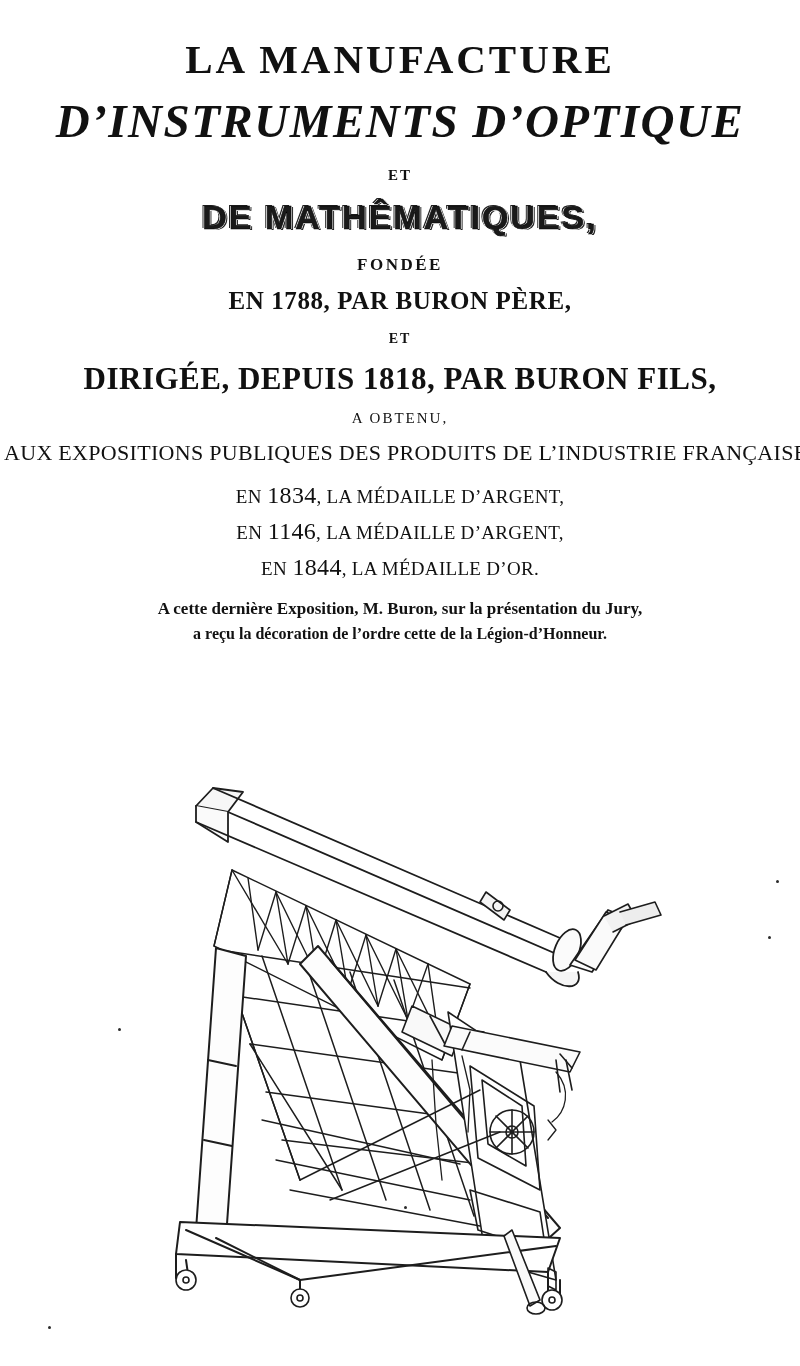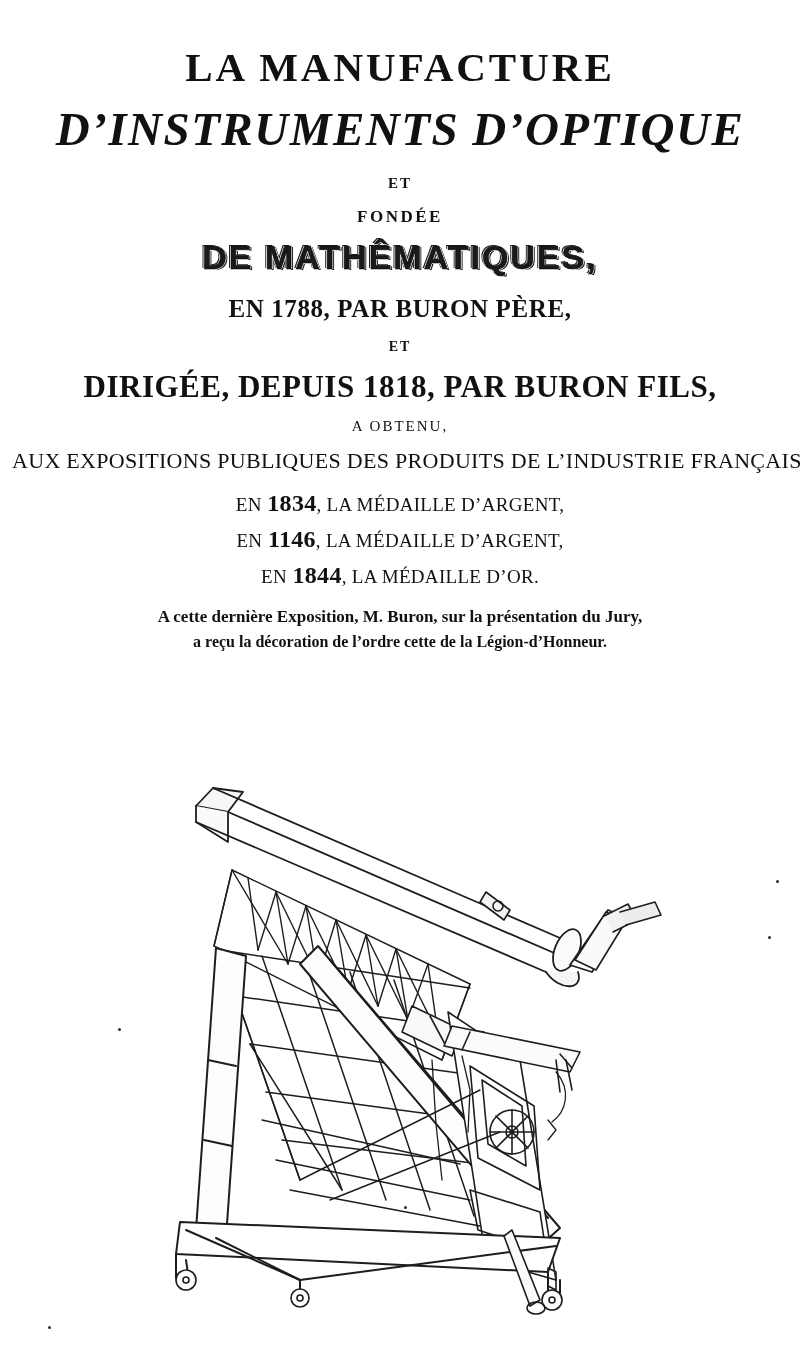--- a/index.html
+++ b/index.html
@@ -13,21 +13,21 @@
     font-family: "Liberation Serif", serif;
     color: #111111;
     position: relative;
     overflow: hidden;
   }
   .page {
     width: 800px;
     height: 1366px;
     position: relative;
     box-sizing: border-box;
-    padding: 12px;
+    padding: 4px;
   }
   .title-block {
     text-align: center;
     padding-top: 34px;
   }
   .line {
     text-align: center;
     white-space: nowrap;
     line-height: 1.05;
   }
@@ -108,21 +108,21 @@
     letter-spacing: 0.3px;
     margin-bottom: 18px;
   }
   .award {
     font-family: "Liberation Serif", serif;
     font-size: 21px;
     margin-bottom: 9px;
     letter-spacing: 0.3px;
   }
   .award .yr {
-    font-weight: bold;
+    font-weight: normal;
     font-size: 24px;
     text-align: right;
   }
   .award .sm {
     font-size: 19px;
   }
   .note {
     font-family: "Liberation Serif", serif;
     font-weight: bold;
     font-size: 17px;
@@ -154,23 +154,23 @@
 <div class="page">
 
   <div class="title-block">
 
     <div class="line l1">LA MANUFACTURE</div>
 
     <div class="line l2">D’INSTRUMENTS D’OPTIQUE</div>
 
     <div class="line l-et">ET</div>
 
+    <div class="line l3">DE MATHÊMATIQUES,</div>
+
     <div class="line l-fondee">FONDÉE</div>
-
-    <div class="line l3">DE MATHÊMATIQUES,</div>
 
     <div class="line l4">EN 1788, PAR BURON PÈRE,</div>
 
     <div class="line l-et2">ET</div>
 
     <div class="line l5">DIRIGÉE, DEPUIS 1818, PAR BURON FILS,</div>
 
     <div class="line l-obtenu">A OBTENU,</div>
 
     <div class="line l6">AUX EXPOSITIONS PUBLIQUES DES PRODUITS DE L’INDUSTRIE FRANÇAISE,</div>

